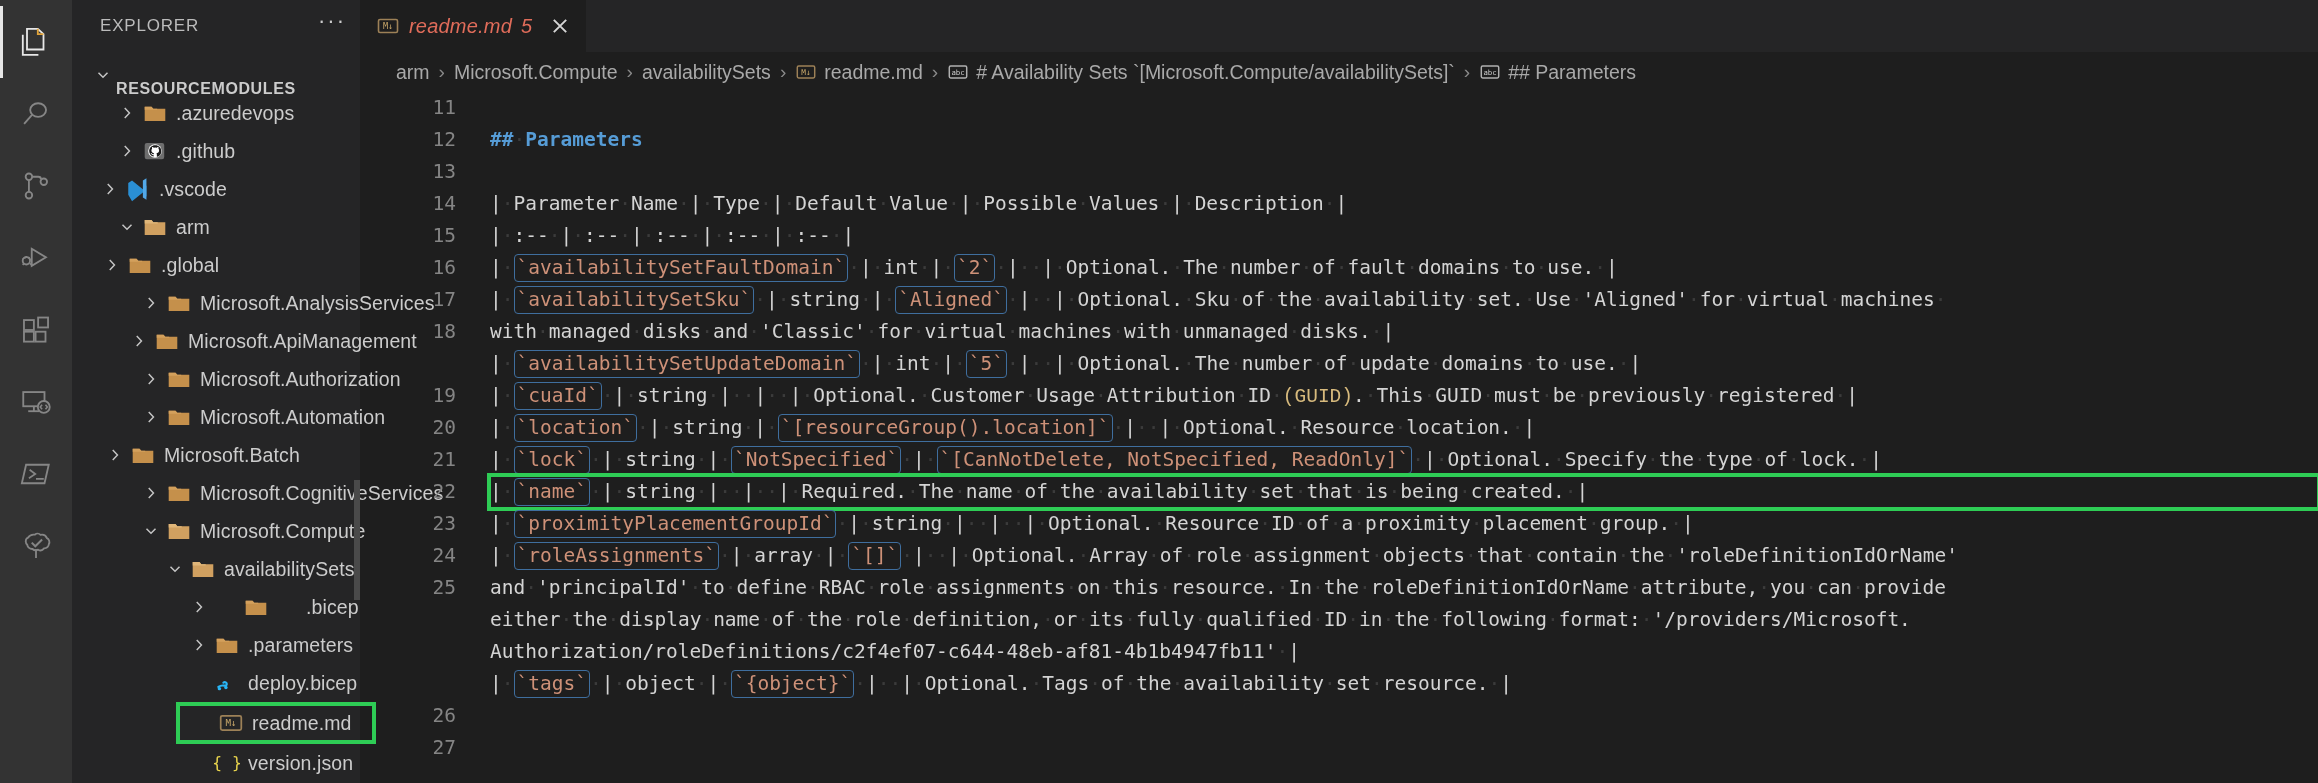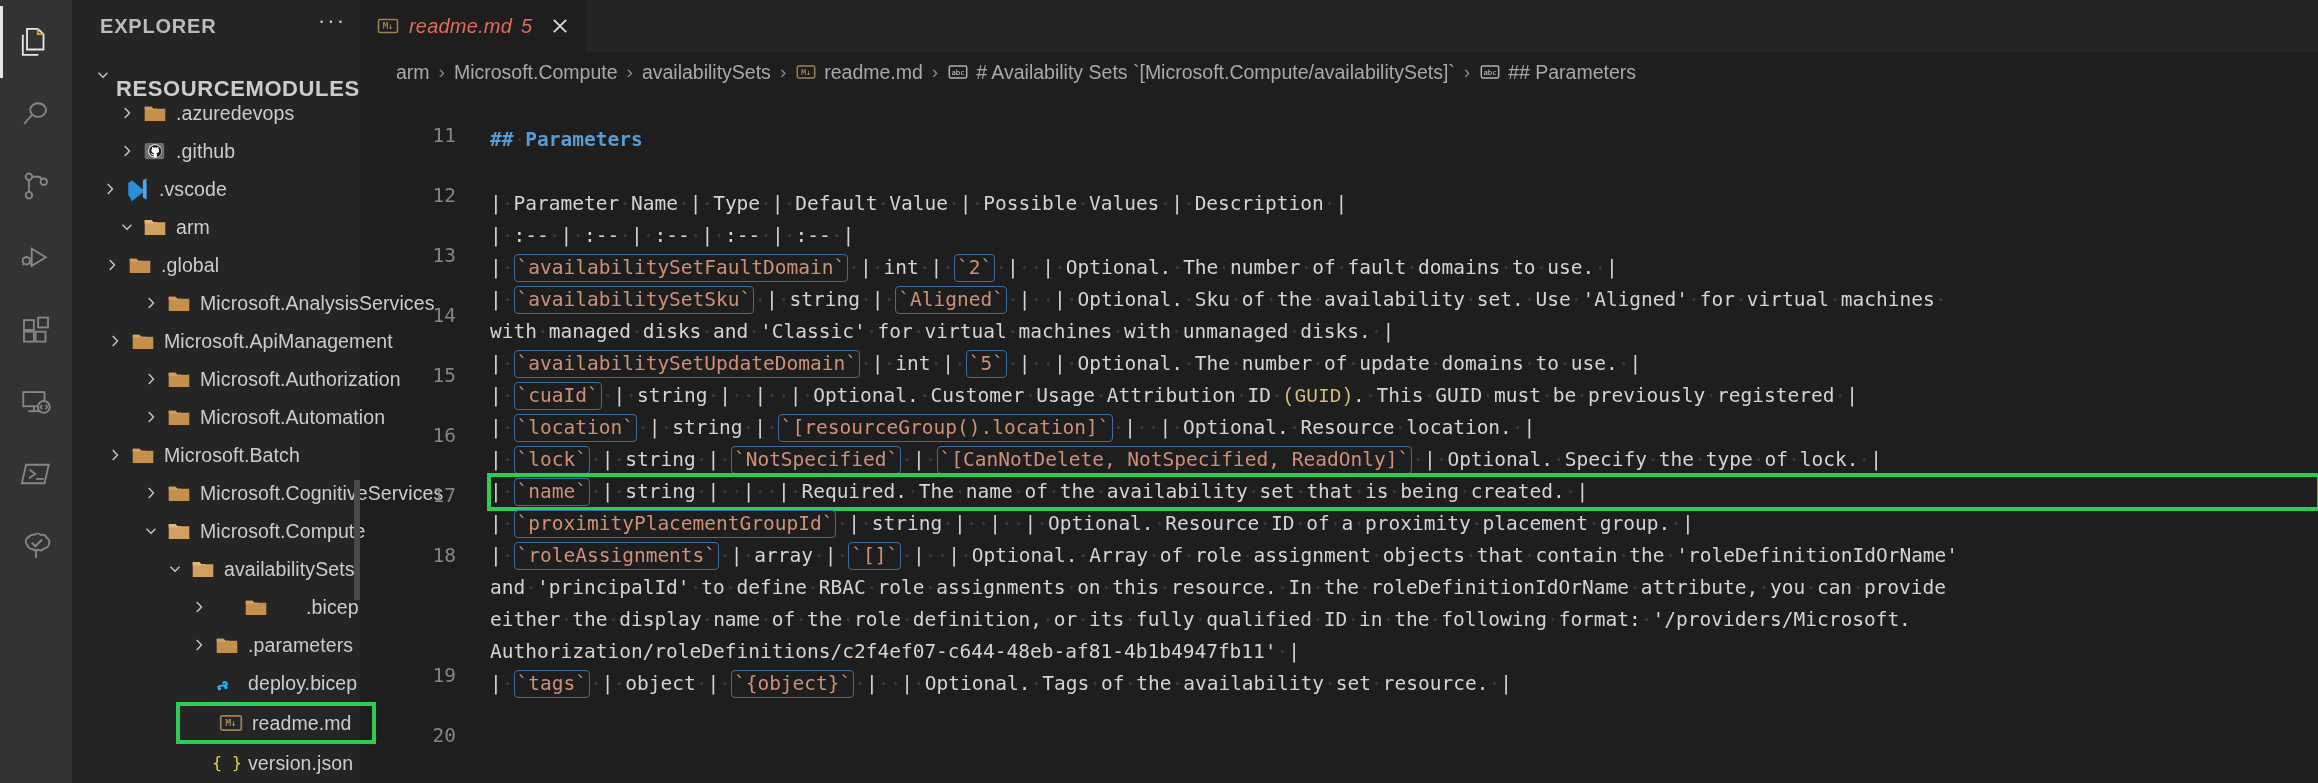--- a/index.html
+++ b/index.html
@@ -29,37 +29,37 @@
   
   .sidebar{
     width:288px;flex:0 0 288px;background:#252526;
     display:flex;flex-direction:column;box-sizing:border-box;position:relative;
   }
   .sb-header{
     height:52px;display:flex;align-items:center;justify-content:space-between;
     padding:0 14px 0 28px;box-sizing:border-box;
   }
   .sb-title{
-    font-size:20px;letter-spacing:.8px;color:#bbbbbb;font-weight:700;
+    font-size:17px;letter-spacing:.8px;color:#bbbbbb;font-weight:400;
   }
   .sb-dots{color:#cccccc;font-size:22px;line-height:10px;letter-spacing:2px;padding-bottom:10px;}
 
   .tree{padding-top:4px;font-size:19px;color:#cccccc;}
   .row{
     height:38px;display:flex;align-items:center;white-space:nowrap;
     position:relative;
   }
   .chev{
     width:26px;flex:0 0 26px;display:flex;align-items:center;justify-content:center;
     color:#c5c5c5;
   }
   .chev svg{display:block;}
   .ficon{width:30px;flex:0 0 30px;display:flex;align-items:center;justify-content:center;margin-right:6px;}
   .lbl{font-size:19.5px;color:#cccccc;letter-spacing:.1px;}
-  .root .lbl{font-weight:bold;font-size:22px;letter-spacing:.6px;color:#cccccc;margin-top:28px;}
+  .root .lbl{font-weight:bold;font-size:16px;letter-spacing:.6px;color:#cccccc;margin-top:28px;}
 
   
   .sb-scroll{
     position:absolute;right:0;top:480px;width:6px;height:120px;background:#4a4a4a;border-radius:0;
   }
 
   
   .editor{flex:1 1 auto;display:flex;flex-direction:column;background:#1e1e1e;min-width:0;}
   .tabbar{height:52px;background:#252526;display:flex;align-items:stretch;flex:0 0 52px;}
   .tab{
@@ -88,21 +88,21 @@
 
   .code{
     position:relative;flex:1 1 auto;overflow:hidden;
     font-family:"DejaVu Sans Mono", monospace;
     font-size:19.5px;line-height:32px;
   }
   .ln-col{
     position:absolute;left:0;top:0;width:96px;text-align:right;
     color:#858585;font-family:"DejaVu Sans Mono", monospace;font-size:19.5px;
   }
-  .ln{height:32px;line-height:32px;padding-right:0px;margin-top:28px;}
+  .ln{height:32px;line-height:32px;padding-right:0px;}
   .lines{
     position:absolute;left:130px;right:0;top:0;
     color:#d4d4d4;
   }
   .cl{height:32px;line-height:32px;white-space:pre;position:relative;}
   .cl.wrapped{height:32px;}
 
   .tok-h{color:#569cd6;font-weight:bold;}      
   .tok-pipe{color:#d4d4d4;}
   .tok-txt{color:#d4d4d4;}
@@ -291,21 +291,21 @@
               </svg>
             </span>
             <span class="ficon">
               <svg width="26" height="26" viewBox="0 0 24 24">
                 <path d="M2.5 6.2h6.3l1.6 1.9h11.1v11.3H2.5z" fill="#c5904b"></path>
                 <path d="M2.5 6.2h6.3l1.6 1.9h3.6v.9H2.5z" fill="#d3a05c"></path>
               </svg>
             </span>
             <span class="lbl">Microsoft.AnalysisServices</span>
           </div>
-          <div class="row" style="padding-left: 30px;">
+          <div class="row" style="padding-left: 54px;">
             <span class="chev">
               <svg width="18" height="18" viewBox="0 0 16 16" fill="none" stroke="#c5c5c5" stroke-width="1.3">
                 <path d="M6 3.5l4.2 4.5L6 12.5"></path>
               </svg>
             </span>
             <span class="ficon">
               <svg width="26" height="26" viewBox="0 0 24 24">
                 <path d="M2.5 6.2h6.3l1.6 1.9h11.1v11.3H2.5z" fill="#c5904b"></path>
                 <path d="M2.5 6.2h6.3l1.6 1.9h3.6v.9H2.5z" fill="#d3a05c"></path>
               </svg>

